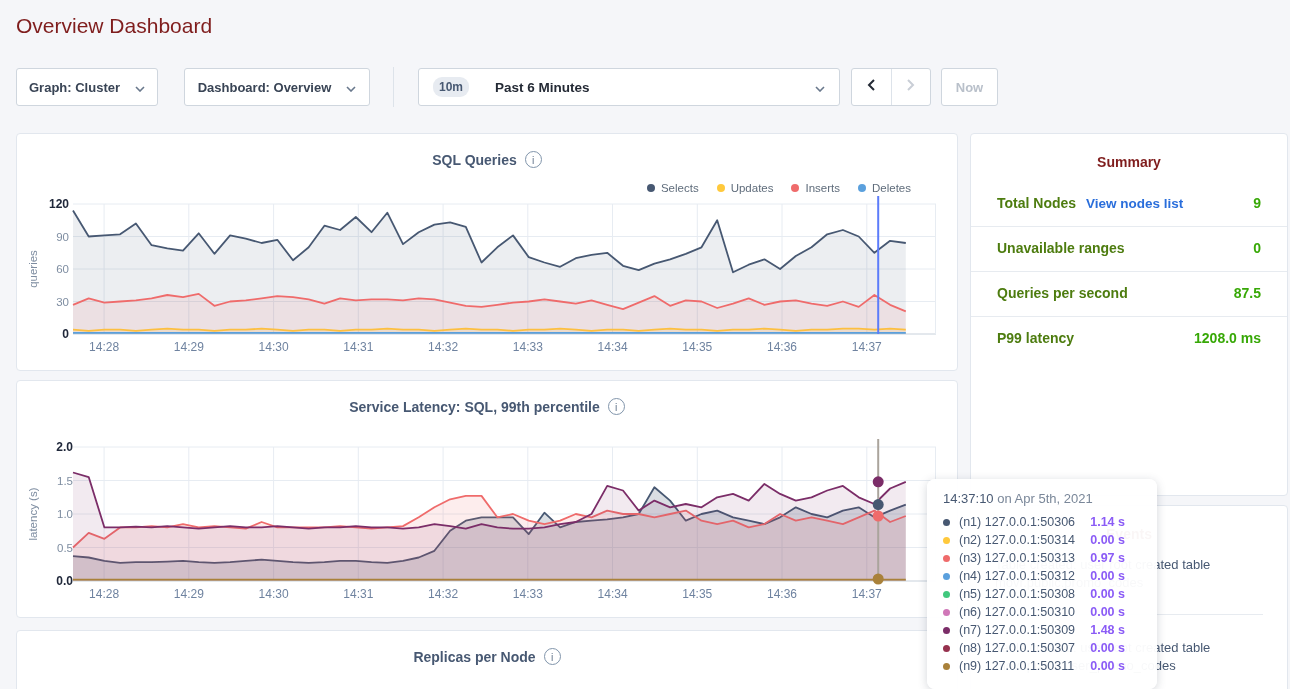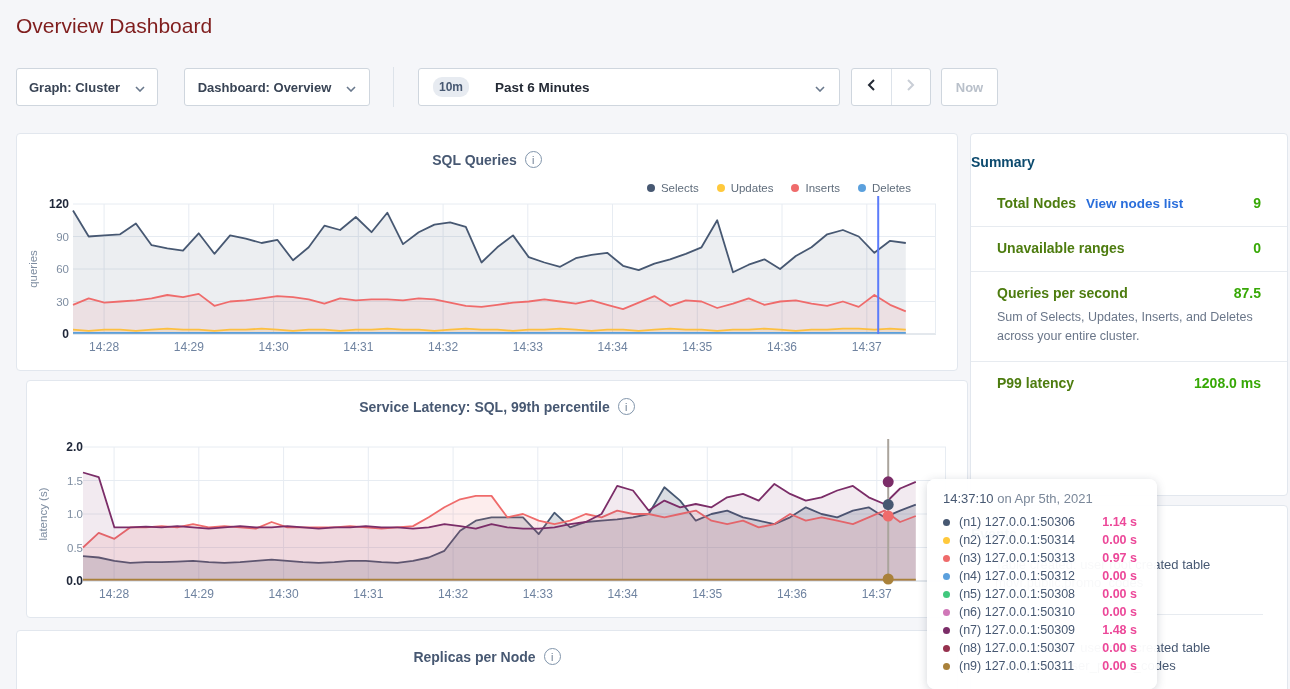--- a/index.html
+++ b/index.html
@@ -17,21 +17,21 @@
   .time-label { margin-left:11px; font-size:13.5px; color:#242a35; }
   .time-chevron { margin-left:auto; }
   .arrow-group { position:absolute; left:851px; top:68px; width:80px; height:38px; background:#fff; border:1px solid #cfd6de; border-radius:3px; display:flex; }
   .arrow-cell { flex:1; display:flex; align-items:center; justify-content:center; cursor:pointer; }
   .arrow-cell:first-child { border-right:1px solid #dde3ea; }
   .now-btn { left:941px; width:57px; color:#b9c0ca; }
 
   
   .card { position:absolute; background:#fff; border:1px solid #e2e7ee; border-radius:4px; }
   #card-sql     { left:16px; top:133px; width:942px; height:238px; }
-  #card-latency { left:16px; top:380px; width:942px; height:238px;margin-left:10px; }
+  #card-latency { left:16px; top:380px; width:942px; height:238px; }
   #card-replicas{ left:16px; top:630px; width:942px; height:120px; }
   .chart-title-row { display:flex; align-items:center; justify-content:center; gap:8px; padding-top:17px; }
   .chart-title { font-size:14px; font-weight:700; color:#475872; }
   .info-circle { width:17px; height:17px; border:1px solid #8195ab; border-radius:50%; color:#68798f;
                  font-size:10.5px; display:flex; align-items:center; justify-content:center; font-weight:400; }
 
   .legend { position:absolute; top:48px; right:46px; display:flex; gap:18px; align-items:center; }
   .legend-item { display:flex; align-items:center; gap:6px; font-size:11.5px; color:#5f6c7b; }
   .legend-dot { width:8px; height:8px; border-radius:50%; }
 
@@ -39,45 +39,45 @@
   .y-ticks span { position:absolute; right:0; transform:translateY(-50%); font-size:11.5px; color:#7e8da1; }
   .y-ticks span.strong { color:#20283a; font-weight:700; font-size:12px; }
   .x-labels { position:absolute; height:16px; }
   .x-labels span { position:absolute; transform:translateX(-50%); font-size:12px; color:#6f83a0; white-space:nowrap; }
   .ylabel-wrap { position:absolute; width:28px; display:flex; align-items:center; justify-content:center; }
   .ylabel-wrap span { transform:rotate(-90deg); font-size:11.5px; color:#7e8da1; white-space:nowrap; }
   svg.plot { position:absolute; overflow:visible; }
 
   
   #card-summary { left:970px; top:133px; width:318px; height:363px; }
-  .panel-title { font-size:14px; font-weight:700; color:#0c4a6e; padding-top:20px; }
+  .panel-title { text-align:center; font-size:14px; font-weight:700; color:#7f1d1d; padding-top:20px; }
   .sum-row { padding:13px 26px 15px 26px; display:flex; align-items:baseline; flex-wrap:wrap; }
   .sum-row + .sum-row { border-top:1px solid #e7ebf0; }
   .sum-rows { margin-top:12px; }
   .sum-label { font-size:14px; font-weight:700; color:#4d7c0f; }
   .sum-link { font-size:13.5px; font-weight:700; color:#2a6edb; margin-left:10px; cursor:pointer; }
   .sum-value { margin-left:auto; font-size:14px; font-weight:700; color:#37a806; }
   .sum-sub { width:100%; margin-top:7px; font-size:12.5px; color:#6a7689; line-height:1.5; }
 
   
   #card-events { left:970px; top:505px; width:318px; height:230px; }
   .event-item { margin:0 24px; font-size:13px; color:#475872; line-height:18px; cursor:pointer; }
   .event-item.first { margin-top:14px; padding-bottom:22px; border-bottom:1px solid #e7ebf0; }
   .event-item.second { padding-top:24px; }
 
   
   .hover-tooltip { position:absolute; left:927px; top:479px; width:230px; z-index:10;
                    background:rgba(255,255,255,0.96); border-radius:8px; box-shadow:0 2px 10px rgba(60,70,85,0.22);
-                   padding:12px 20px 14px 16px; }
+                   padding:12px 32px 14px 16px; }
   .tt-header { font-size:13px; color:#7a8799; margin-bottom:7px; }
   .tt-time { color:#475872; }
   .tt-row { display:flex; align-items:center; height:18px; font-size:12.5px; }
   .tt-dot { width:7px; height:7px; border-radius:50%; margin-right:9px; flex:none; }
   .tt-name { color:#475872; }
-  .tt-value { margin-left:auto; font-weight:700; color:#ec4899; }
+  .tt-value { margin-left:auto; font-weight:700; color:#8b5cf6; }
 </style>
 </head>
 <body>
 
 <div class="page-title">Overview Dashboard</div>
 
 <div class="btn" style="left:16px; width:142px;">
   <span>Graph: Cluster</span>
   <span><svg width="10" height="6">
         <polyline points="1,1 5,5 9,1" fill="none" stroke="#69788c" stroke-width="1.6"></polyline>
@@ -259,21 +259,20 @@
       <span class="sum-link">View nodes list</span>
       <span class="sum-value">9</span>
     </div>
     <div class="sum-row">
       <span class="sum-label">Unavailable ranges</span>
       <span class="sum-value">0</span>
     </div>
     <div class="sum-row">
       <span class="sum-label">Queries per second</span>
       <span class="sum-value">87.5</span>
-      <span class="sum-sub">Sum of Selects, Updates, Inserts, and Deletes across your entire cluster.</span>
     </div>
     <div class="sum-row">
       <span class="sum-label">P99 latency</span>
       <span class="sum-value">1208.0 ms</span>
     </div>
   </div>
 </div>
 
 <div class="card" id="card-events">
   <div class="panel-title">Events</div>

